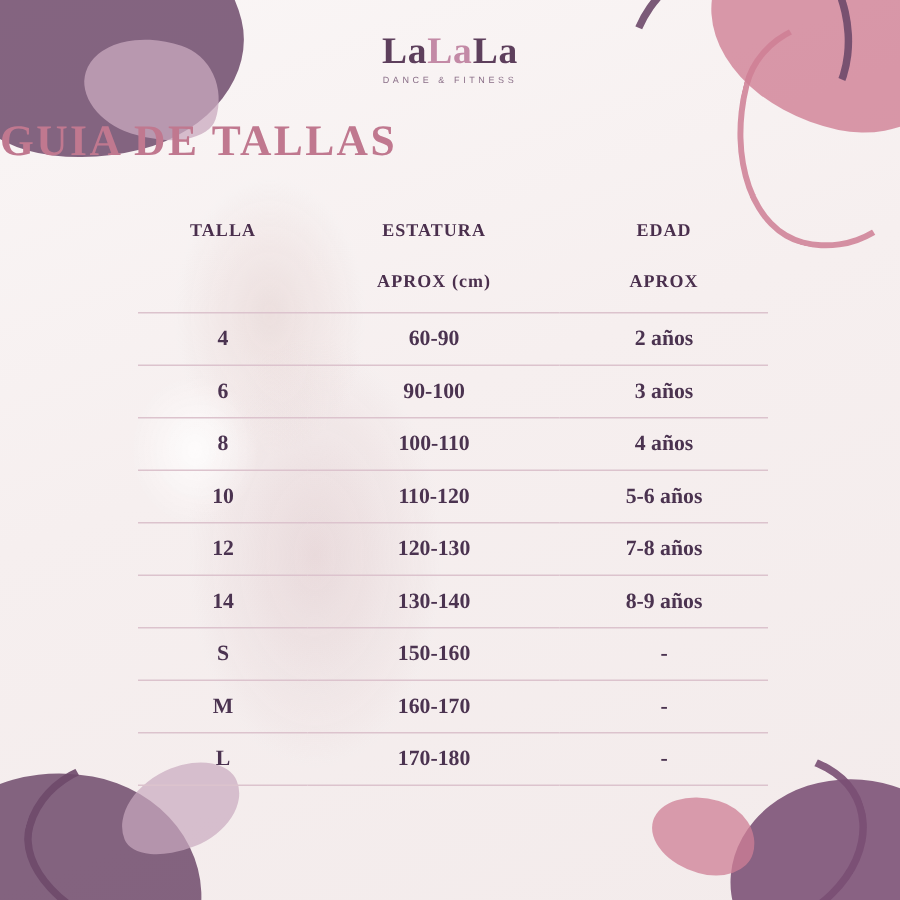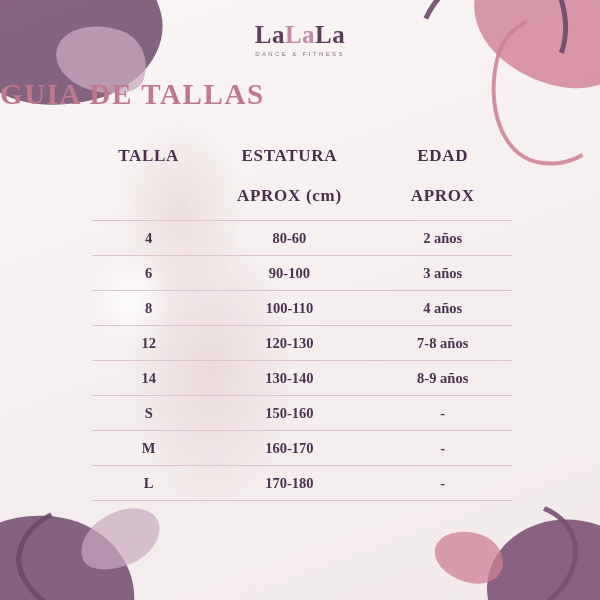--- a/index.html
+++ b/index.html
@@ -183,21 +183,21 @@
     left: 92px;
     width: 420px;
   }
   table {
     width: 100%;
     border-collapse: collapse;
     font-family: "Liberation Serif", serif;
     color: #4b3350;
   }
   thead th {
-    font-size: 17px;
+    font-size: 12px;
     font-weight: bold;
     letter-spacing: .7px;
     color: #4a2f4d;
     padding: 0 0 14px 0;
     line-height: 1.18;
     vertical-align: top;
   }
   tbody td {
     font-size: 14.5px;
     font-weight: bold;
@@ -257,34 +257,39 @@
           </th>
           <th class="col-edad">
             <span>EDAD</span>
             <span class="hdr-line2">APROX</span>
           </th>
         </tr>
       </thead>
       <tbody>
         <tr>
           <td class="col-talla">4</td>
-          <td class="col-est">80-60</td>
+          <td class="col-est">60-90</td>
           <td class="col-edad">2 años</td>
         </tr>
         <tr>
           <td class="col-talla">6</td>
           <td class="col-est">90-100</td>
           <td class="col-edad">3 años</td>
         </tr>
         <tr>
           <td class="col-talla">8</td>
           <td class="col-est">100-110</td>
           <td class="col-edad">4 años</td>
         </tr>
         <tr>
+          <td class="col-talla">10</td>
+          <td class="col-est">110-120</td>
+          <td class="col-edad">5-6 años</td>
+        </tr>
+        <tr>
           <td class="col-talla">12</td>
           <td class="col-est">120-130</td>
           <td class="col-edad">7-8 años</td>
         </tr>
         <tr>
           <td class="col-talla">14</td>
           <td class="col-est">130-140</td>
           <td class="col-edad">8-9 años</td>
         </tr>
         <tr>

